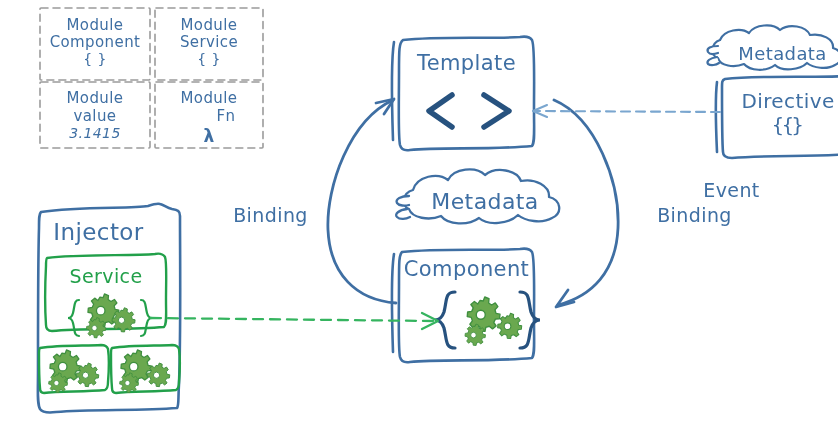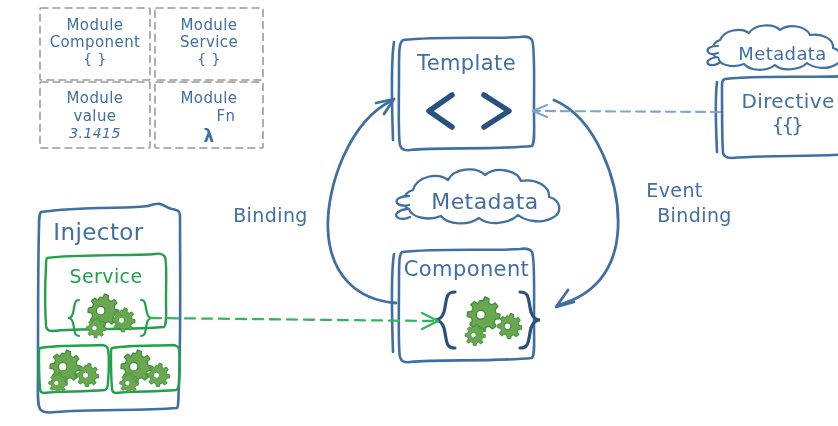--- a/index.html
+++ b/index.html
@@ -238,16 +238,16 @@
   <div class="lbl cloud-txt" style="left:390px; top:190px; width:150px; font-size:22px;">Metadata</div>
 
   <div class="lbl cloud-txt-sm" style="left:700px; top:44px; width:125px; font-size:18px;">Metadata</div>
   <div class="lbl mid-txt" style="left:702px; top:90px; width:132px; font-size:20px;">Directive</div>
   <div class="lbl brace" style="left:702px; top:114px; width:132px;">{</div>
 
   <div class="lbl brace" style="left:702px; top:114px; width:132px;">{&nbsp;}</div>
 
   <div class="lbl bind-txt" style="left:188px; top:203px; width:125px;">Binding</div>
 
-  <div class="lbl bind-txt" style="left:592px; top:178px; width:125px;">Event</div>
+  <div class="lbl bind-txt" style="left:649px; top:178px; width:125px;">Event</div>
   <div class="lbl bind-txt" style="left:612px; top:203px; width:125px;">Binding</div>
 
 </div>
 
 </body></html>

